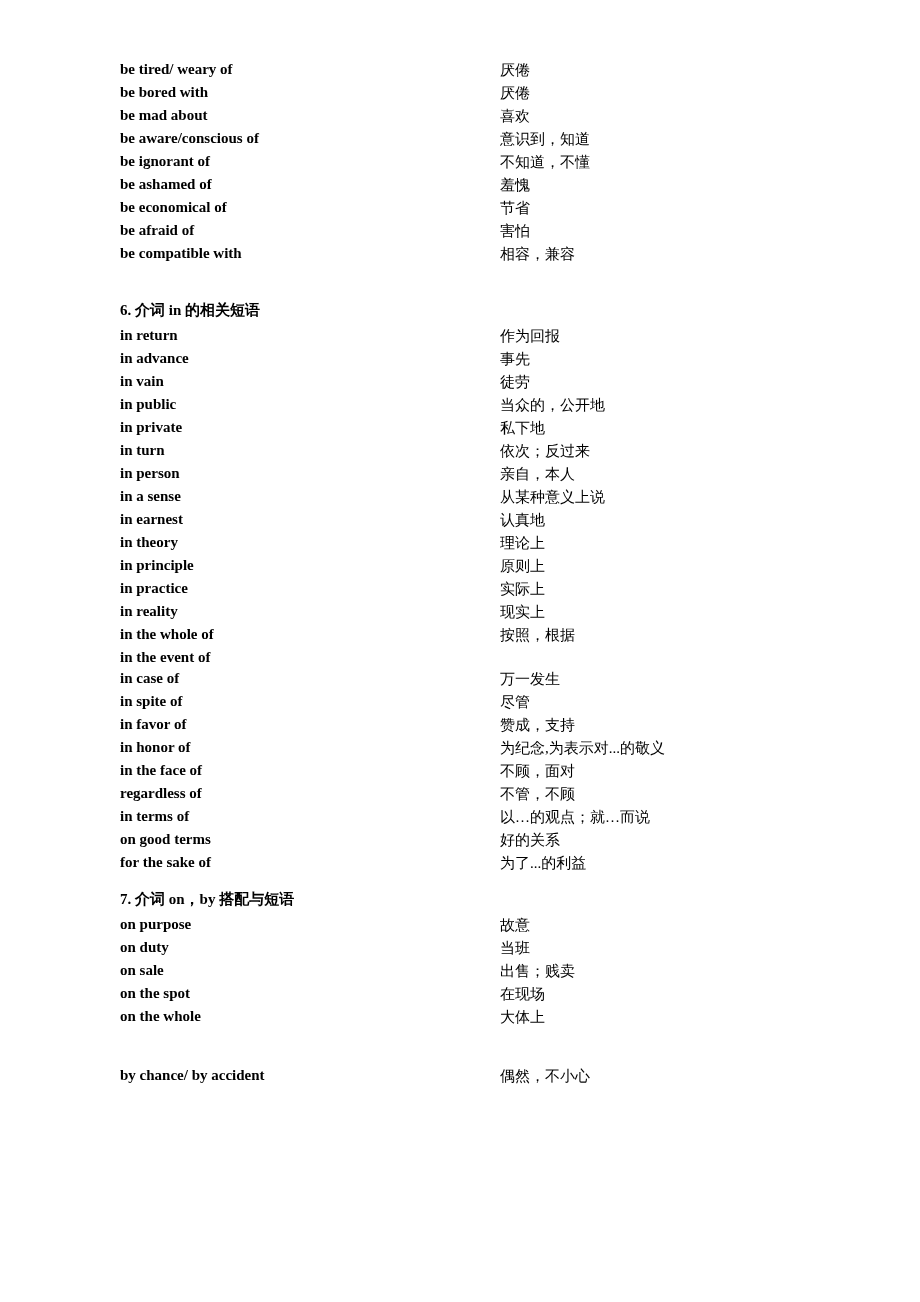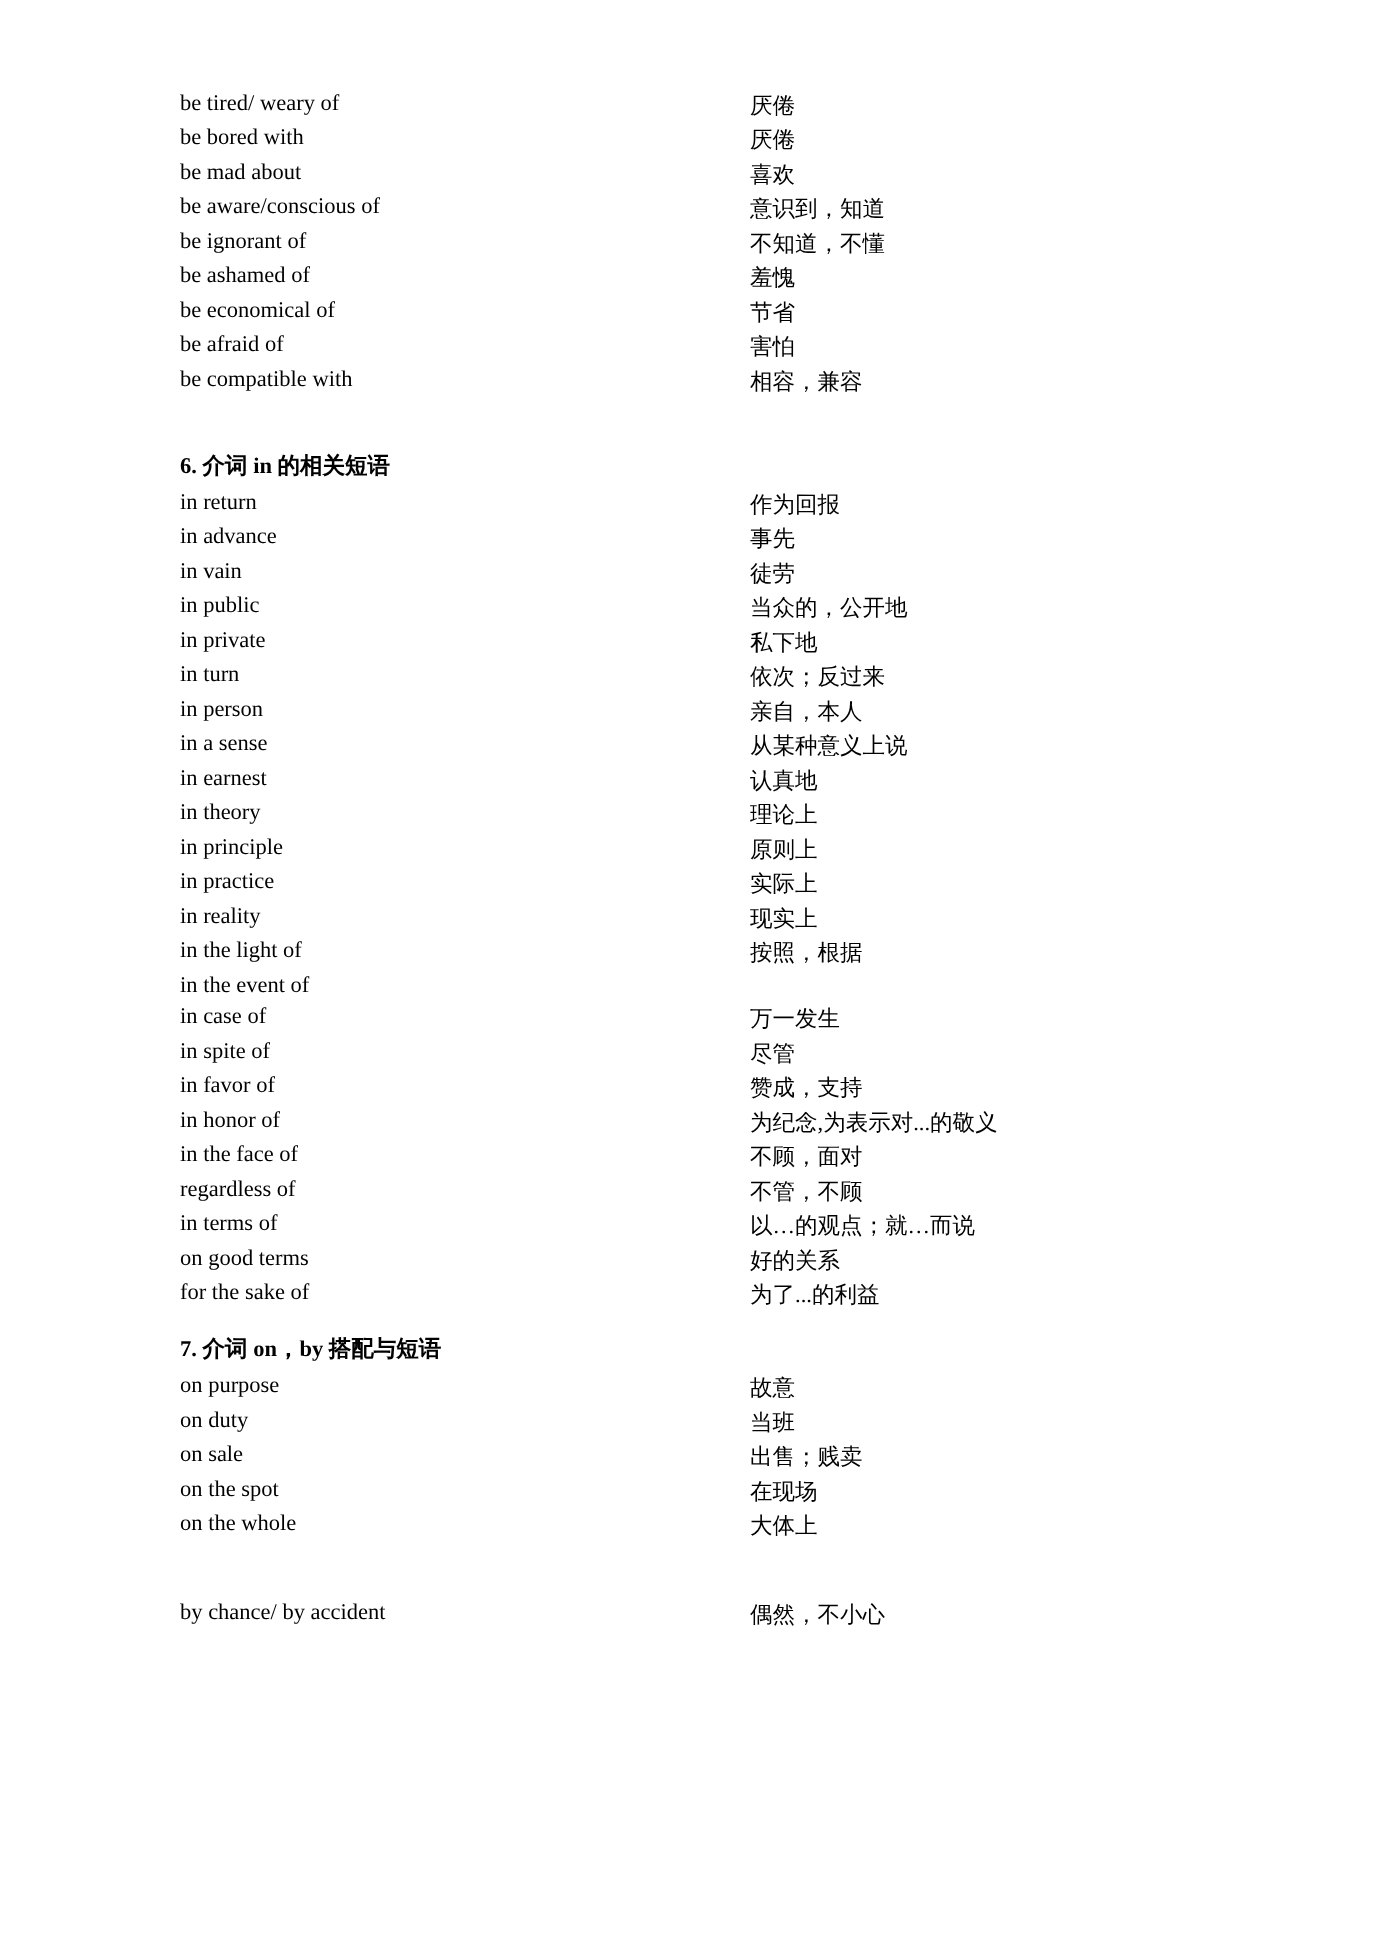--- a/index.html
+++ b/index.html
@@ -23,21 +23,21 @@
       margin-bottom: 6px;
     }
     .phrase-row {
       display: flex;
       flex-direction: row;
       justify-content: space-between;
       margin-bottom: 2px;
       padding: 1px 0;
     }
     .phrase-en {
-      font-weight: normal;
+      font-weight: bold;
       min-width: 340px;
       flex-shrink: 0;
     }
     .phrase-cn {
       text-align: left;
       flex: 1;
       padding-left: 40px;
     }
     .spacer {
       height: 18px;
@@ -131,21 +131,21 @@
     </div>
     <div class="phrase-row">
       <span class="phrase-en">in practice</span>
       <span class="phrase-cn">实际上</span>
     </div>
     <div class="phrase-row">
       <span class="phrase-en">in reality</span>
       <span class="phrase-cn">现实上</span>
     </div>
     <div class="phrase-row">
-      <span class="phrase-en">in the light of</span>
+      <span class="phrase-en">in the whole of</span>
       <span class="phrase-cn">按照，根据</span>
     </div>
     <div class="phrase-row">
       <span class="phrase-en">in the event of</span>
     </div>
     <div class="phrase-row">
       <span class="phrase-en">in case of</span>
       <span class="phrase-cn">万一发生</span>
     </div>
     <div class="phrase-row">

